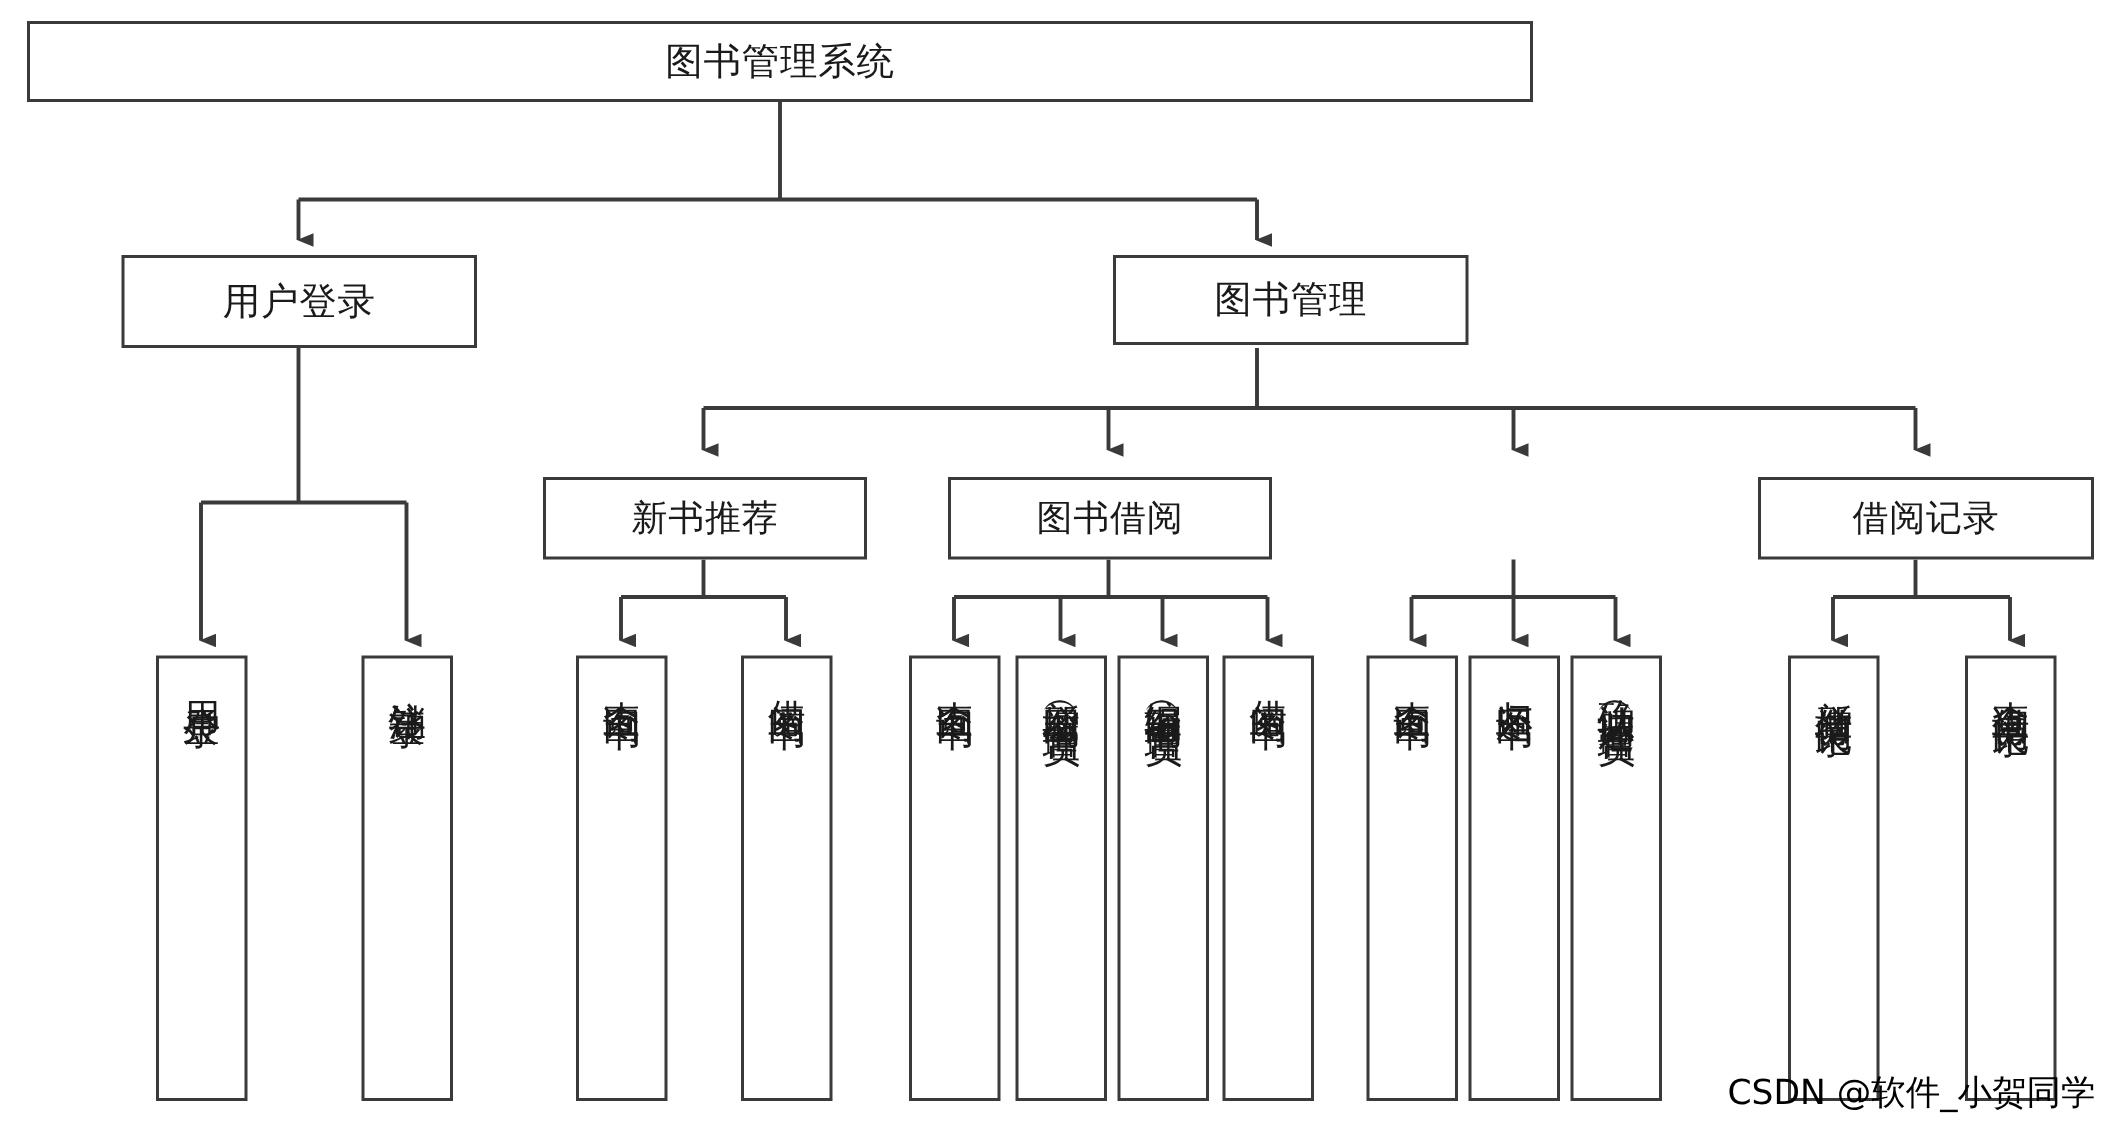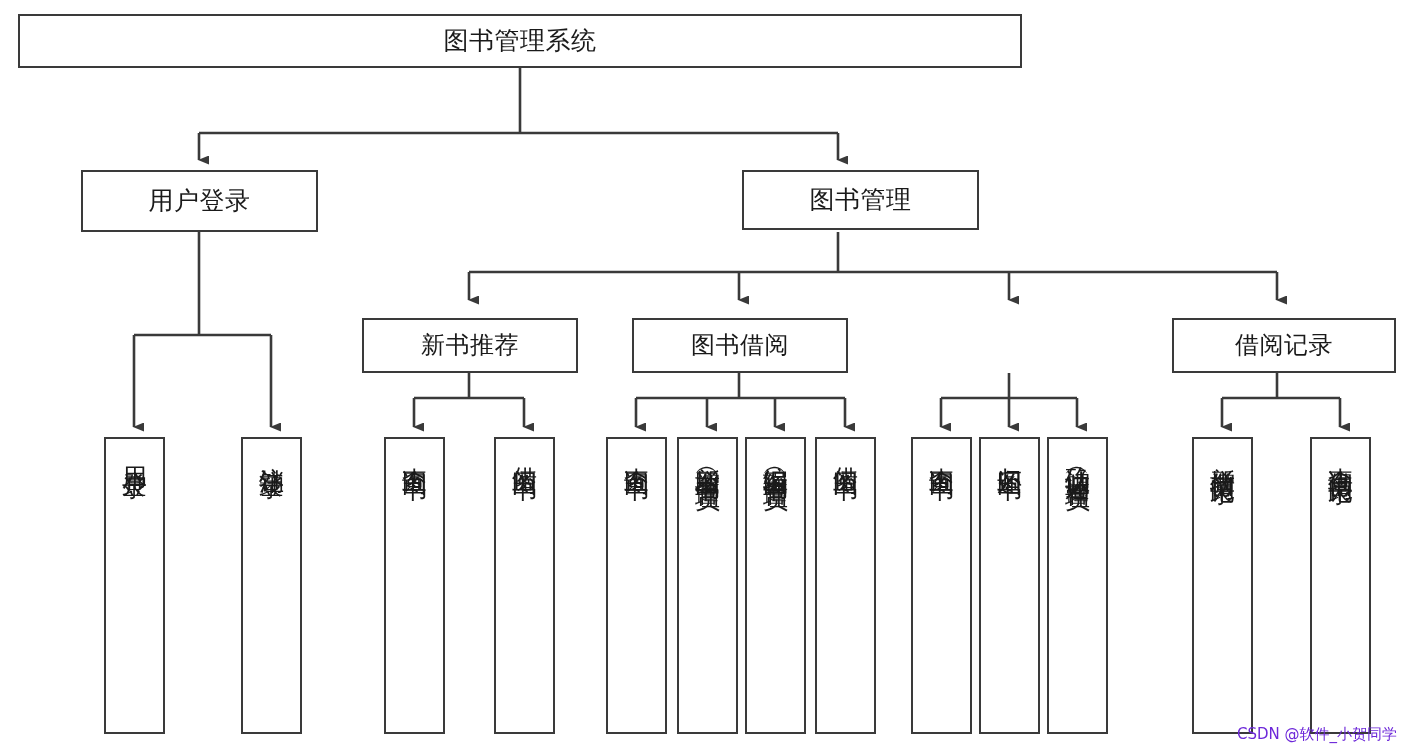--- a/index.html
+++ b/index.html
@@ -64,22 +64,22 @@
     font-size: 25px;
     line-height: 1;
     letter-spacing: 3px;
     white-space: nowrap;
     height: auto;
   }
   #watermark {
     position: absolute;
     right: 8px;
     bottom: 3px;
-    font-size: 15px;
-    color: #6d28d9;
+    font-size: 23px;
+    color: #000000;
     white-space: nowrap;
     z-index: 5;
     font-family: "DejaVu Sans", "Liberation Sans", sans-serif;
   }
 </style>
 </head>
 <body>
 
 <div id="diagram-root">
 

